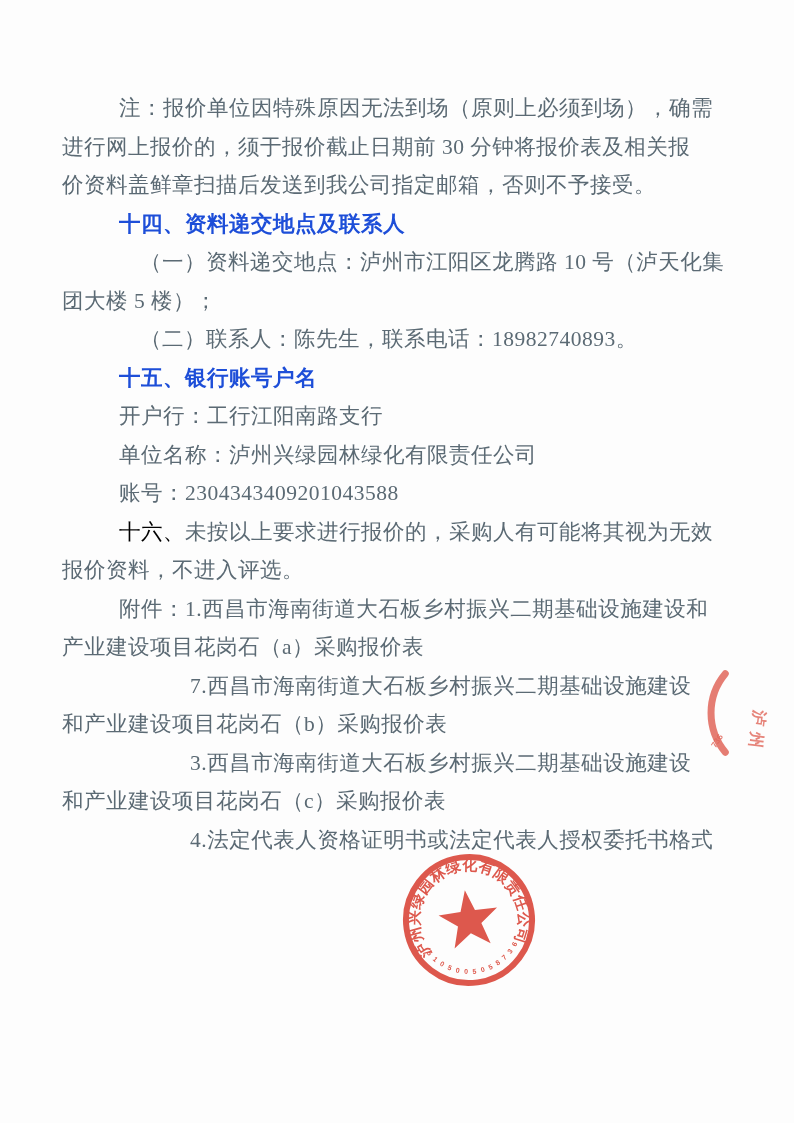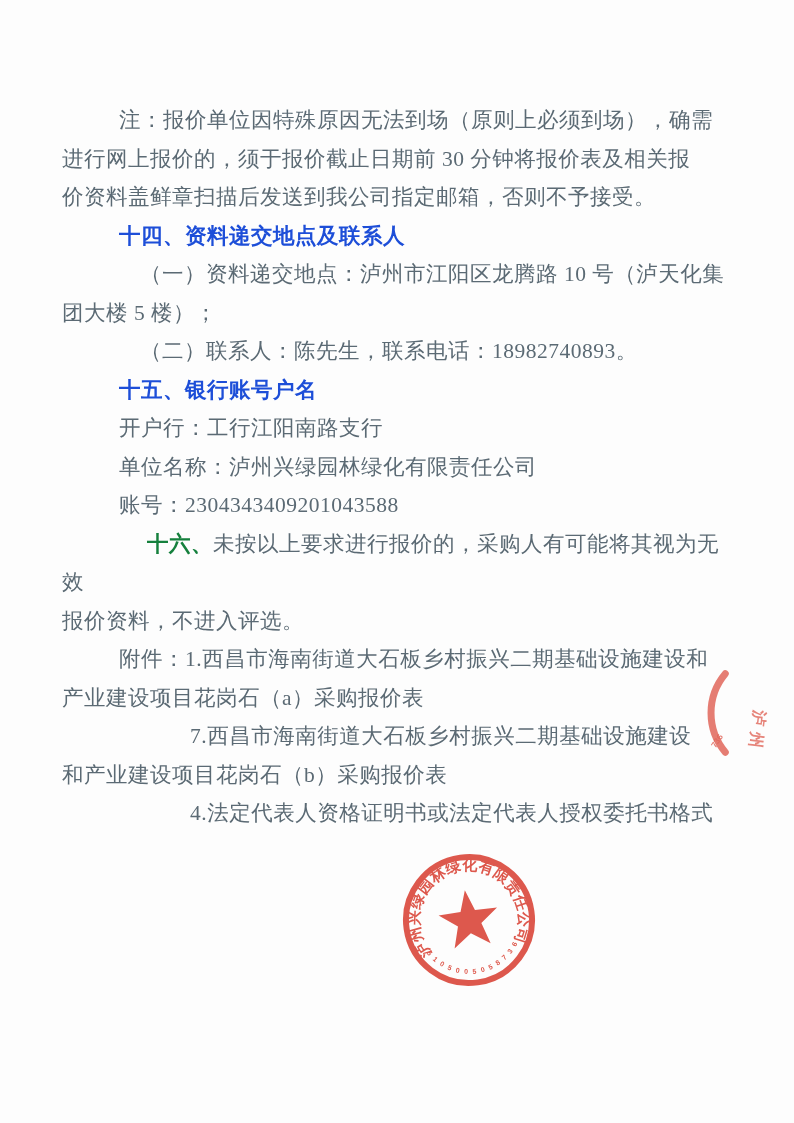--- a/index.html
+++ b/index.html
@@ -5,21 +5,21 @@
   html,body{margin:0;padding:0;background:#ffffff;}
   .page{
     position:relative;
     width:794px;height:1123px;
     background:#fdfdfd;
     overflow:hidden;
     font-family:"Liberation Serif","DejaVu Serif",serif;
     color:#5b6a74;
   }
   .content{
-    position:absolute;left:0;top:16px;
+    position:absolute;left:0;top:4px;
     width:794px;
     padding:85px 56px 0 62px;
     box-sizing:border-box;
     font-size:21.5px;
     line-height:38.5px;
     letter-spacing:0.5px;
   }
   .content p{margin:0;white-space:pre-line;}
   .indent2{text-indent:57px;}
   .indent3{text-indent:78px;}
@@ -27,21 +27,21 @@
   .heading{
     font-family:"Liberation Sans","DejaVu Sans",sans-serif;
     font-weight:700;color:#1d4ed8;
     margin:0;
   }
   .h14{margin-top:5px;}
   .h15{margin-top:3px;}
   .p16{margin-top:3px;}
   .bold-lead{
     font-family:"Liberation Sans","DejaVu Sans",sans-serif;
-    font-weight:700;color:#15803d;margin-left:28px;
+    font-weight:400;color:#000000;
   }
   .signature{margin-left:263px;}
   .dateline{margin-left:380px;}
   .seal{
     position:absolute;
     mix-blend-mode:multiply;
     opacity:0.92;
     pointer-events:none;
   }
   .seal-main{left:387px;top:838px;}
@@ -75,20 +75,22 @@
 
     <p class="indent2 p16"><span class="bold-lead">十六、</span><span>未按以上要求进行报价的，采购人有可能将其视为无效
 报价资料，不进入评选。</span></p>
 
     <p class="indent2"><span>附件：</span><span>1.西昌市海南街道大石板乡村振兴二期基础设施建设和
 产业建设项目花岗石（a）采购报价表</span></p>
 
     <p class="indent6">7.西昌市海南街道大石板乡村振兴二期基础设施建设
 和产业建设项目花岗石（b）采购报价表</p>
 
+    <p class="indent6">3.西昌市海南街道大石板乡村振兴二期基础设施建设
+和产业建设项目花岗石（c）采购报价表</p>
 
     <p class="indent6">4.法定代表人资格证明书或法定代表人授权委托书格式</p>
 
 
 
   </div>
 
   <svg class="seal seal-main" width="164" height="164" viewBox="0 0 164 164">
     <g id="seal-group" transform="rotate(-8 82 82)">
       <circle cx="82" cy="82" r="63" fill="none" stroke-width="6" stroke="#dd4b3e"></circle>

